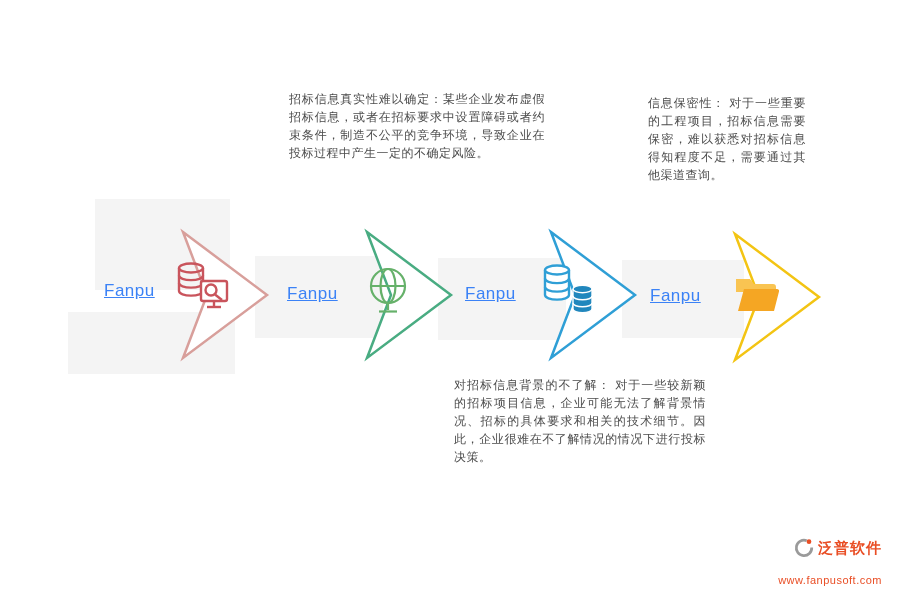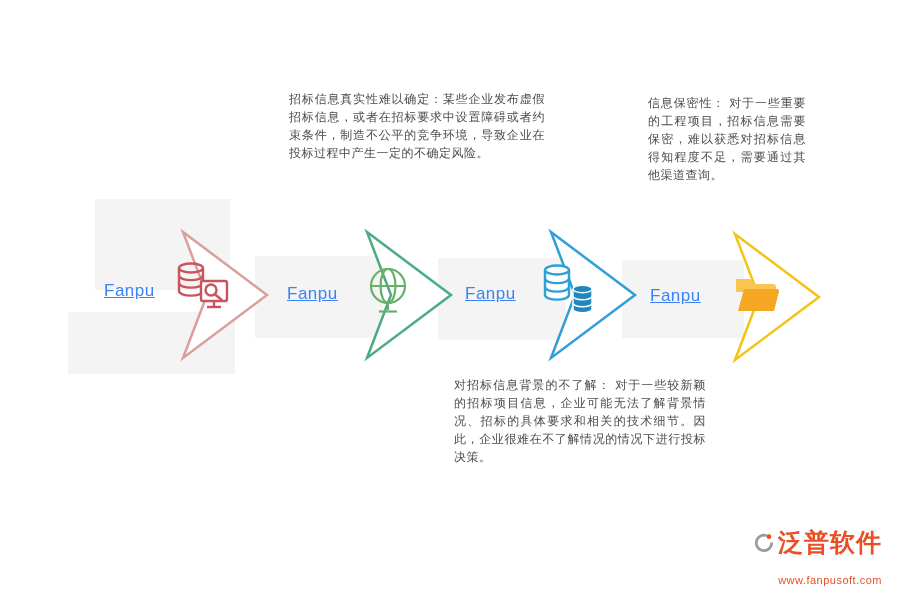--- a/index.html
+++ b/index.html
@@ -14,21 +14,21 @@
   }
   .fanpu{
     position:absolute;font-size:17px;color:#3b82f6;letter-spacing:.5px;z-index:3;text-decoration:underline;
   }
   .arrow{position:absolute;z-index:2;}
   .icon{position:absolute;z-index:4;}
   .logo{
     position:absolute;right:18px;bottom:14px;text-align:right;z-index:5;
   }
   .logo-row{display:flex;align-items:center;justify-content:flex-end;gap:4px;}
-  .logo-name{font-size:25px;font-weight:bold;color:#e94e25;letter-spacing:1px;}
+  .logo-name{font-size:15px;font-weight:bold;color:#e94e25;letter-spacing:1px;}
   .logo-site{font-size:11px;color:#e94e25;margin-top:15px;letter-spacing:.5px;}
 </style>
 </head>
 <body>
 
 <div id="stage">
 
   <div class="panel" style="left:95px;top:199px;width:135px;height:91px;"></div>
   <div class="panel" style="left:68px;top:312px;width:167px;height:62px;"></div>
   <div class="panel" style="left:255px;top:256px;width:128px;height:82px;"></div>

